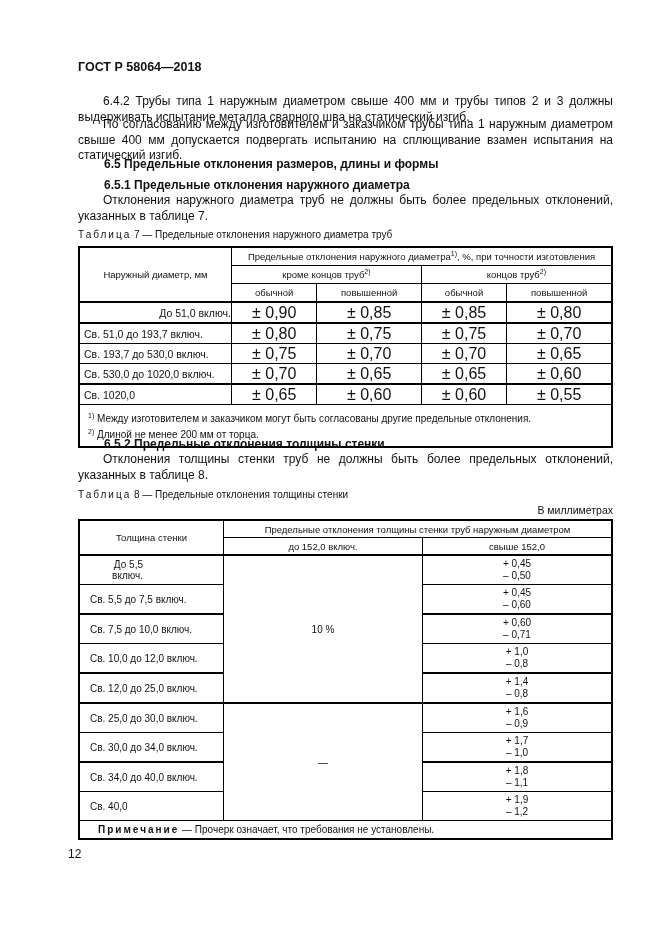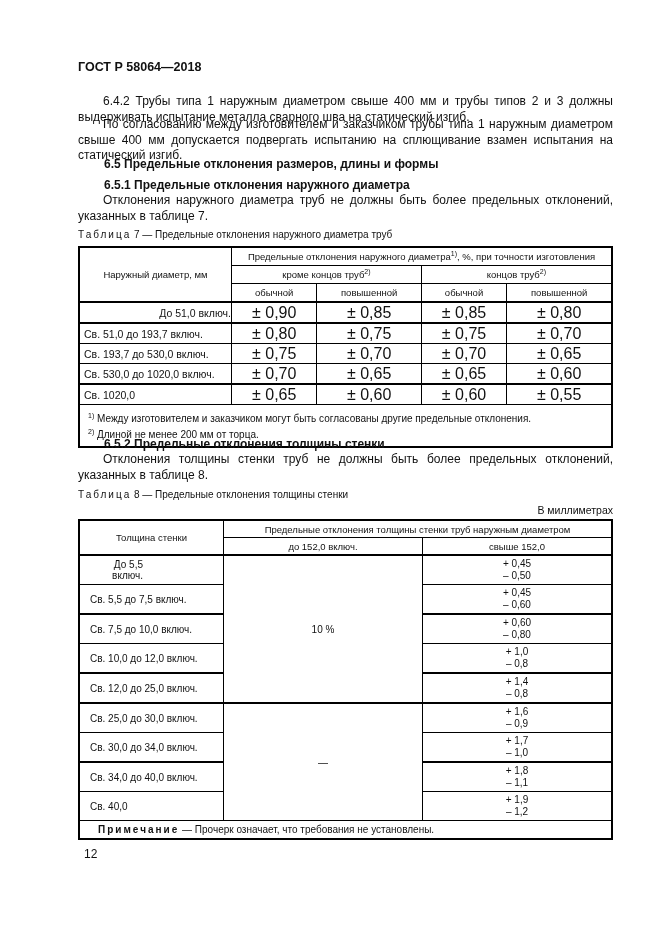--- a/index.html
+++ b/index.html
@@ -24,21 +24,21 @@
   .fn { text-align:left !important; font-size:10px !important; padding:4px 8px !important; line-height:13px; }
   sup { font-size:7px; }
   table.t8 { top:519px; }
   table.t8 td.hdr { height:16px; }
   table.t8 td.rowlabel { text-align:left; font-size:10px; height:28px; padding-left:10px; }
   table.t8 td.rowlabel.right { text-align:right; padding-right:80px; }
   table.t8 td.pm { font-size:10px; line-height:12px; }
   table.t8 td.mid { font-size:10px; }
   .note { text-align:left !important; padding:3px 18px !important; font-size:10px !important; }
   .note .sp { letter-spacing:2px;font-weight:bold; }
-  .page-num { position:absolute; left:84px; top:847px; font-size:12px; }
+  .page-num { position:absolute; left:68px; top:847px; font-size:12px; }
 </style>
 </head>
 <body>
 
 <div class="page-header">ГОСТ Р 58064—2018</div>
 
 <div class="para indent" style="top:94px;">6.4.2 Трубы типа 1 наружным диаметром свыше 400 мм и трубы типов 2 и 3 должны выдерживать испытание металла сварного шва на статический изгиб.</div>
 <div class="para indent" style="top:117px;">По согласованию между изготовителем и заказчиком трубы типа 1 наружным диаметром свыше 400 мм допускается подвергать испытанию на сплющивание взамен испытания на статический изгиб.</div>
 
 <div class="heading" style="top:157px;">6.5 Предельные отклонения размеров, длины и формы</div>
@@ -139,21 +139,21 @@
     <td class="rowlabel">Св. 5,5 до 7,5 включ.</td>
     <td class="pm">
           <div>+ 0,45</div>
           <div>– 0,60</div>
         </td>
   </tr>
   <tr class="thick-top">
     <td class="rowlabel">Св. 7,5 до 10,0 включ.</td>
     <td class="pm">
           <div>+ 0,60</div>
-          <div>– 0,80</div>
+          <div>– 0,71</div>
         </td>
   </tr>
   <tr>
     <td class="rowlabel">Св. 10,0 до 12,0 включ.</td>
     <td class="pm">
           <div>+ 1,0</div>
           <div>– 0,8</div>
         </td>
   </tr>
   <tr class="thick-top">

